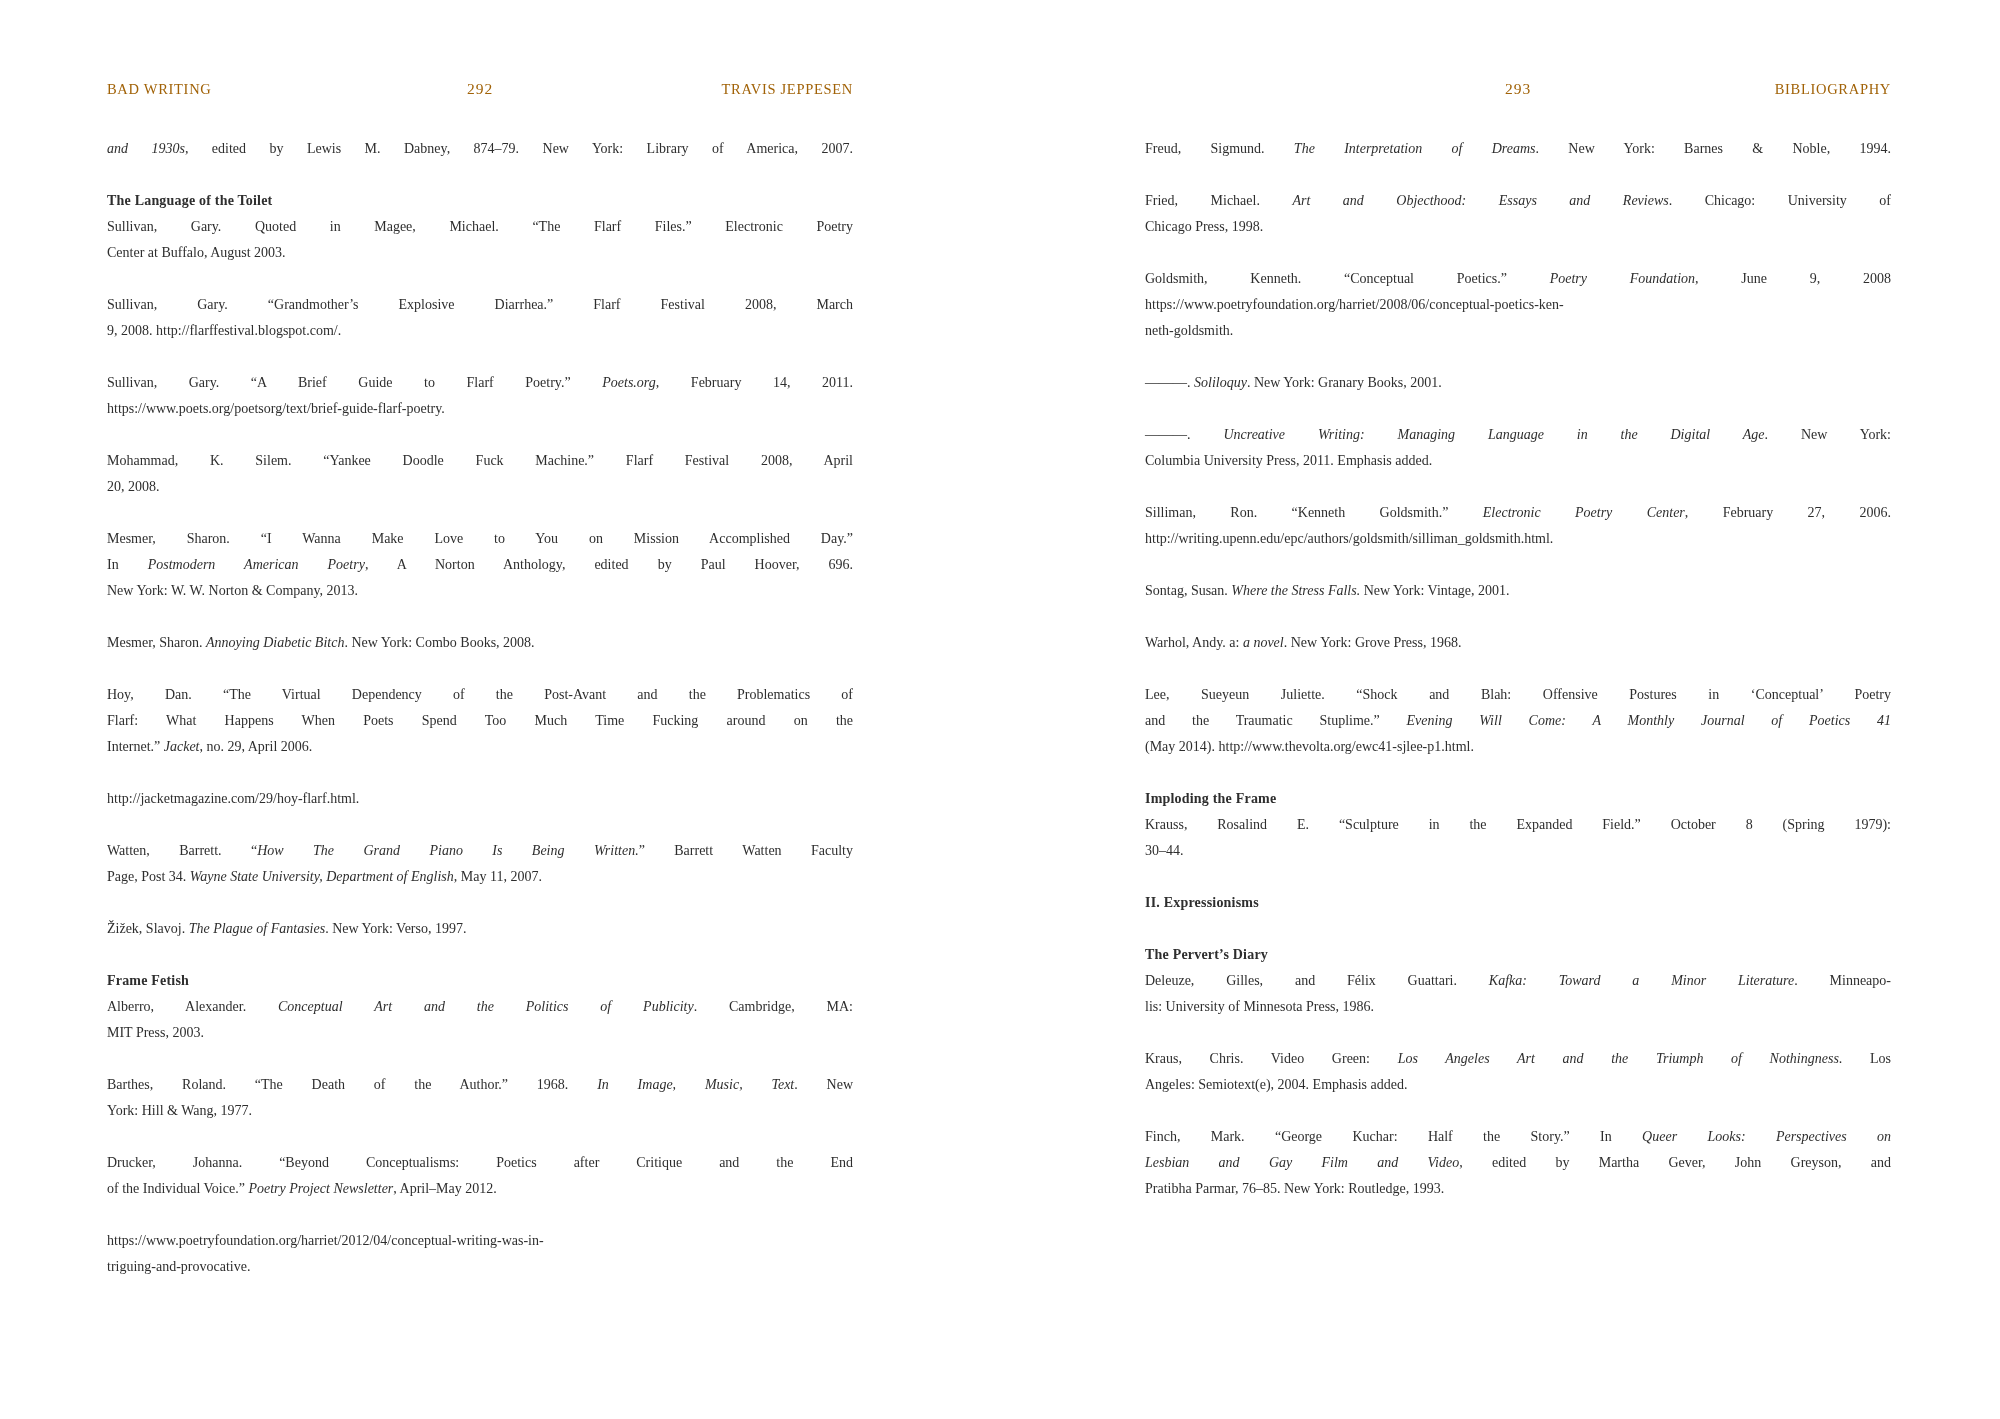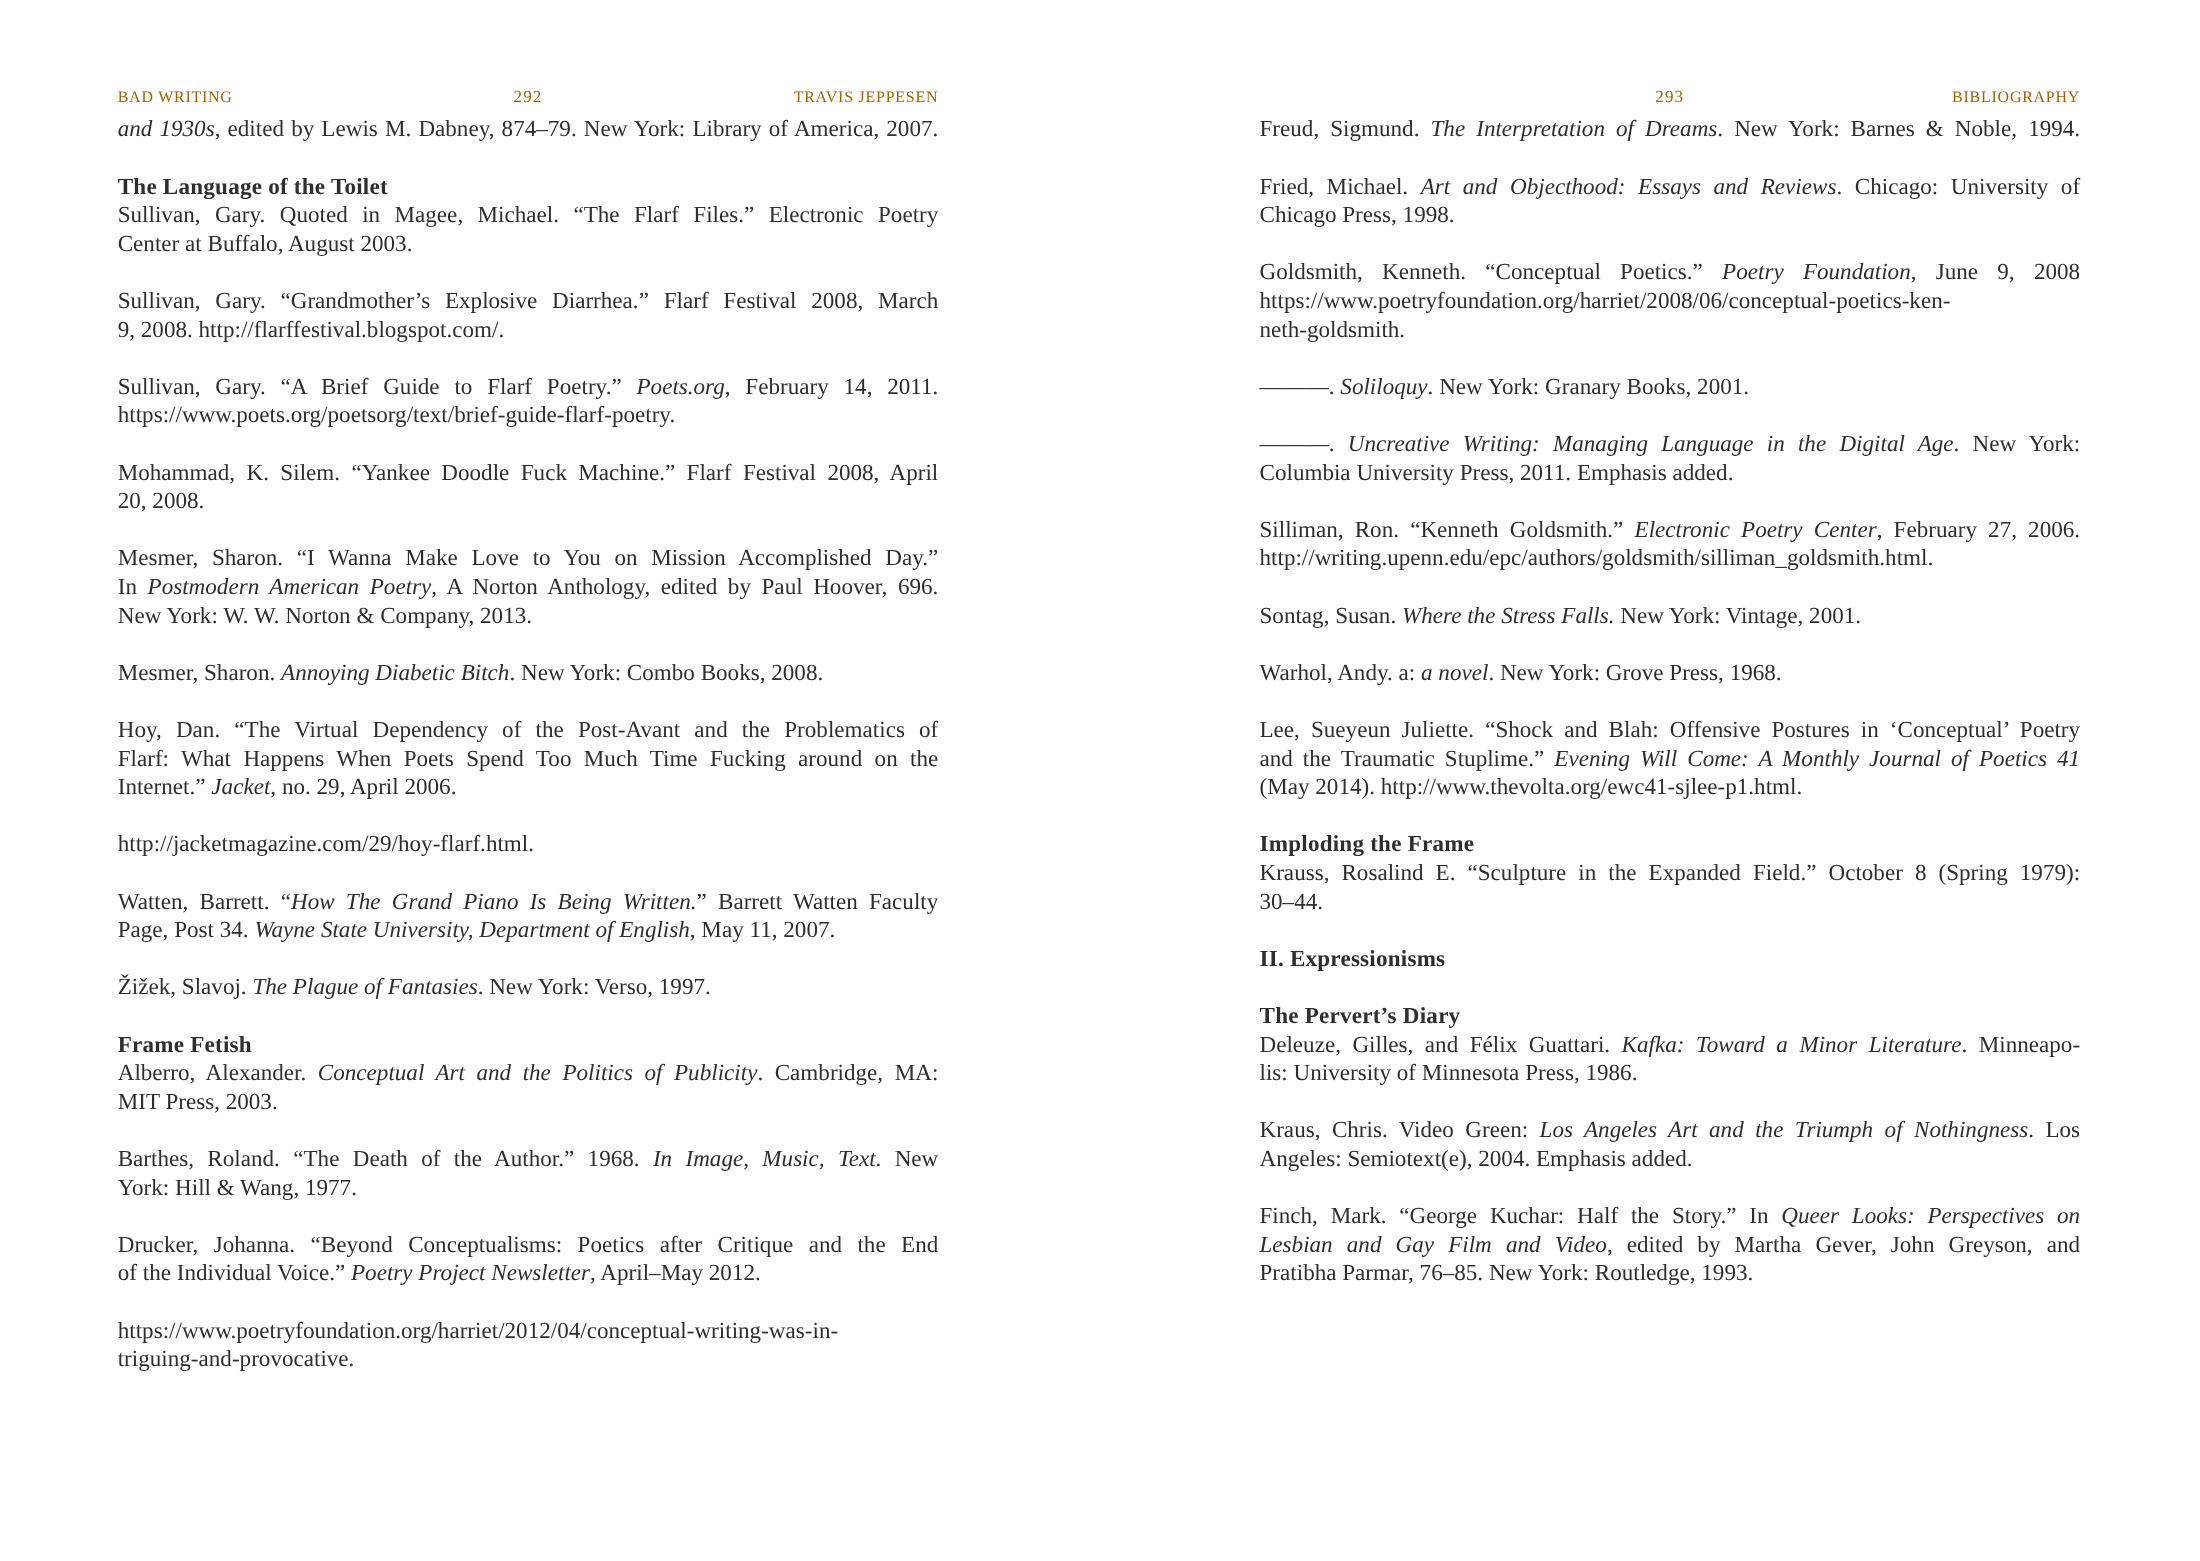--- a/index.html
+++ b/index.html
@@ -27,23 +27,23 @@
     color: #a16207;
   }
   .header-row .h-left  { justify-self: start; }
   .header-row .h-center{ justify-self: center; font-size: 15.5px; letter-spacing: 1px; }
   .header-row .h-right { justify-self: end; }
   #hdr-left  { left: 107px; }
   #hdr-right { left: 1145px; }
 
   .page-col {
     position: absolute;
-    top: 104px;
+    top: 136px;
     width: 746px;
-    font-size: 21px;
+    font-size: 14px;
     line-height: 26px;
   }
   #left-col  { left: 107px; }
   #right-col { left: 1145px; }
 
   .block { margin: 0; }
   .block.gap { margin-top: 26px; }
 
   .line {
     text-align: justify;

